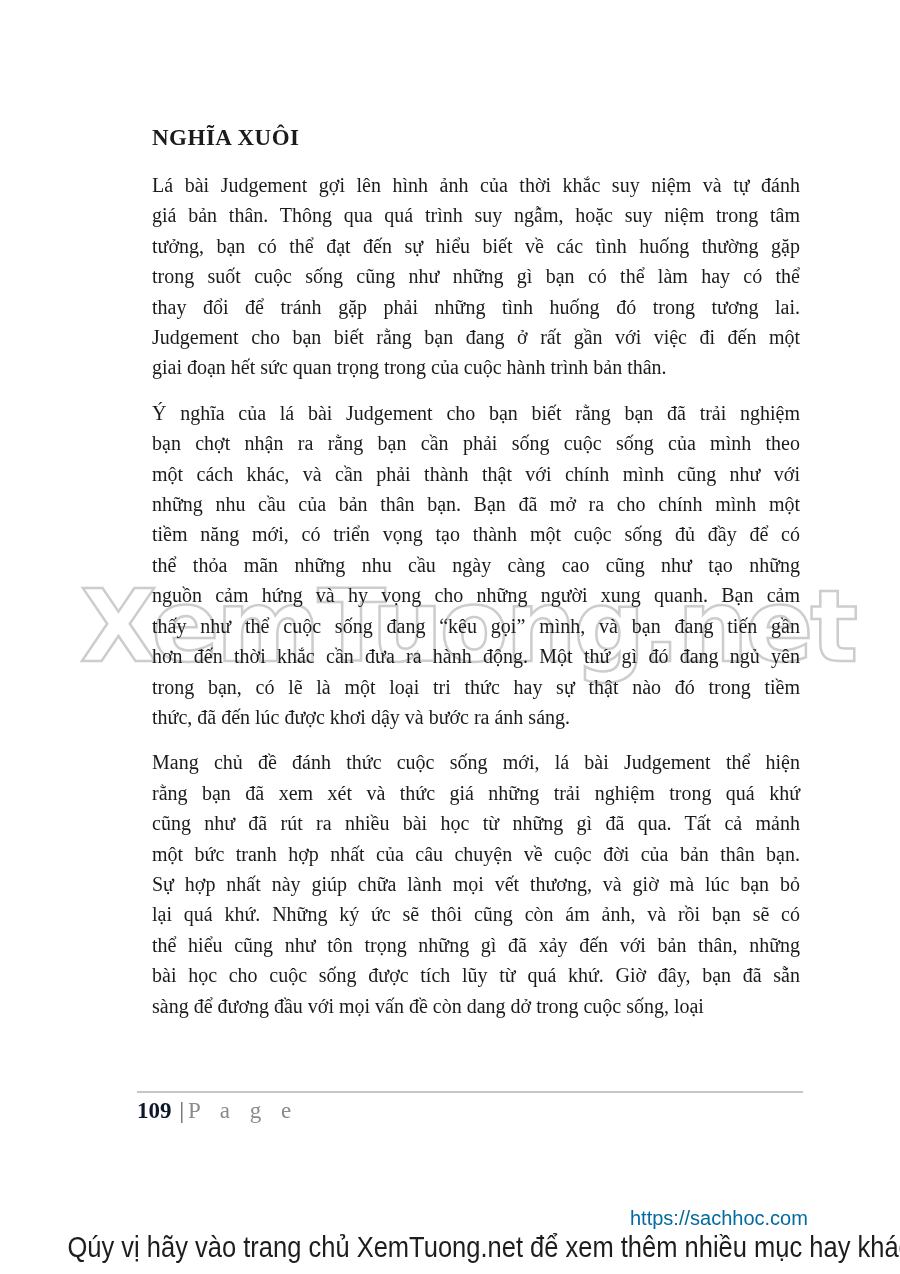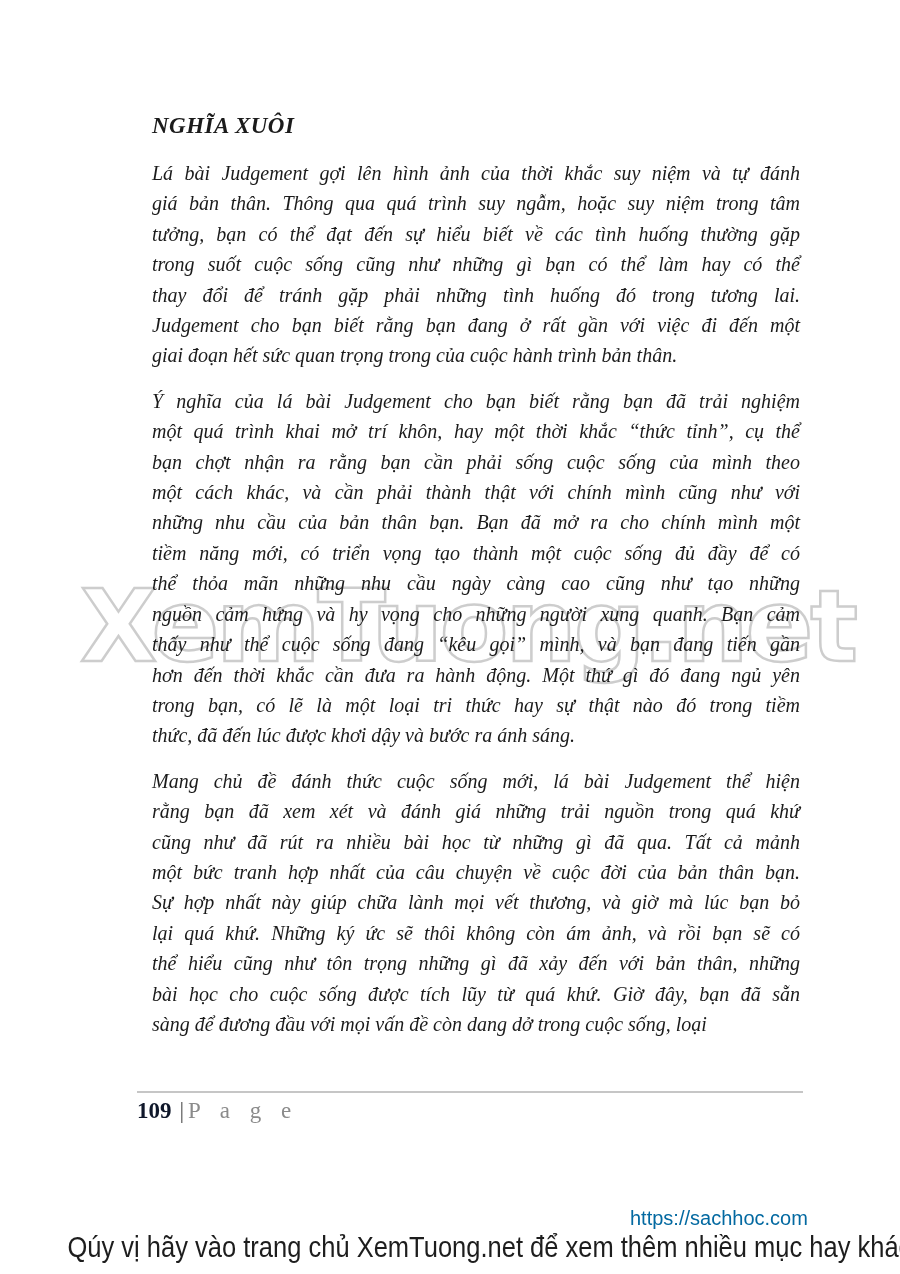--- a/index.html
+++ b/index.html
@@ -24,24 +24,23 @@
     letter-spacing: -3px;
     color: rgba(255,255,255,0);
     -webkit-text-stroke: 2.5px #cbcbcb;
     opacity: 0.95;
     white-space: nowrap;
     user-select: none;
   }
 
   .content {
     position: absolute;
-    left: 152px; top: 112px;
+    left: 152px; top: 124px;
     width: 648px;
     z-index: 1;
-    font-style: italic;
   }
   .heading {
     font-size: 23px;
     font-weight: bold;
     margin: 0 0 18px 0;
     line-height: 28px;
     letter-spacing: 0.5px;
   }
   .para { margin: 8px 0 15px 0; }
   .tline {
@@ -109,39 +108,38 @@
           <div class="tline just">Lá bài Judgement gợi lên hình ảnh của thời khắc suy niệm và tự đánh</div>
           <div class="tline just">giá bản thân. Thông qua quá trình suy ngẫm, hoặc suy niệm trong tâm</div>
           <div class="tline just">tưởng, bạn có thể đạt đến sự hiểu biết về các tình huống thường gặp</div>
           <div class="tline just">trong suốt cuộc sống cũng như những gì bạn có thể làm hay có thể</div>
           <div class="tline just">thay đổi để tránh gặp phải những tình huống đó trong tương lai.</div>
           <div class="tline just">Judgement cho bạn biết rằng bạn đang ở rất gần với việc đi đến một</div>
           <div class="tline">giai đoạn hết sức quan trọng trong của cuộc hành trình bản thân.</div>
         </div>
         <div class="para">
           <div class="tline just">Ý nghĩa của lá bài Judgement cho bạn biết rằng bạn đã trải nghiệm</div>
-          <div class="tline just">một quá trình khai mở trí khôn, hay một thời khắc “thức tỉnh”, cụ thể</div>
           <div class="tline just">bạn chợt nhận ra rằng bạn cần phải sống cuộc sống của mình theo</div>
           <div class="tline just">một cách khác, và cần phải thành thật với chính mình cũng như với</div>
           <div class="tline just">những nhu cầu của bản thân bạn. Bạn đã mở ra cho chính mình một</div>
           <div class="tline just">tiềm năng mới, có triển vọng tạo thành một cuộc sống đủ đầy để có</div>
           <div class="tline just">thể thỏa mãn những nhu cầu ngày càng cao cũng như tạo những</div>
           <div class="tline just">nguồn cảm hứng và hy vọng cho những người xung quanh. Bạn cảm</div>
           <div class="tline just">thấy như thể cuộc sống đang “kêu gọi” mình, và bạn đang tiến gần</div>
           <div class="tline just">hơn đến thời khắc cần đưa ra hành động. Một thứ gì đó đang ngủ yên</div>
           <div class="tline just">trong bạn, có lẽ là một loại tri thức hay sự thật nào đó trong tiềm</div>
           <div class="tline">thức, đã đến lúc được khơi dậy và bước ra ánh sáng.</div>
         </div>
         <div class="para">
           <div class="tline just">Mang chủ đề đánh thức cuộc sống mới, lá bài Judgement thể hiện</div>
-          <div class="tline just">rằng bạn đã xem xét và đánh giá những trải nguồn trong quá khứ</div>
+          <div class="tline just">rằng bạn đã xem xét và thức giá những trải nghiệm trong quá khứ</div>
           <div class="tline just">cũng như đã rút ra nhiều bài học từ những gì đã qua. Tất cả mảnh</div>
           <div class="tline just">một bức tranh hợp nhất của câu chuyện về cuộc đời của bản thân bạn.</div>
           <div class="tline just">Sự hợp nhất này giúp chữa lành mọi vết thương, và giờ mà lúc bạn bỏ</div>
-          <div class="tline just">lại quá khứ. Những ký ức sẽ thôi không còn ám ảnh, và rồi bạn sẽ có</div>
+          <div class="tline just">lại quá khứ. Những ký ức sẽ thôi cũng còn ám ảnh, và rồi bạn sẽ có</div>
           <div class="tline just">thể hiểu cũng như tôn trọng những gì đã xảy đến với bản thân, những</div>
           <div class="tline just">bài học cho cuộc sống được tích lũy từ quá khứ. Giờ đây, bạn đã sẵn</div>
           <div class="tline">sàng để đương đầu với mọi vấn đề còn dang dở trong cuộc sống, loại</div>
         </div>
       </div>
   </div>
 
   <div class="foot-rule"></div>
 
   <div class="pagefoot">

